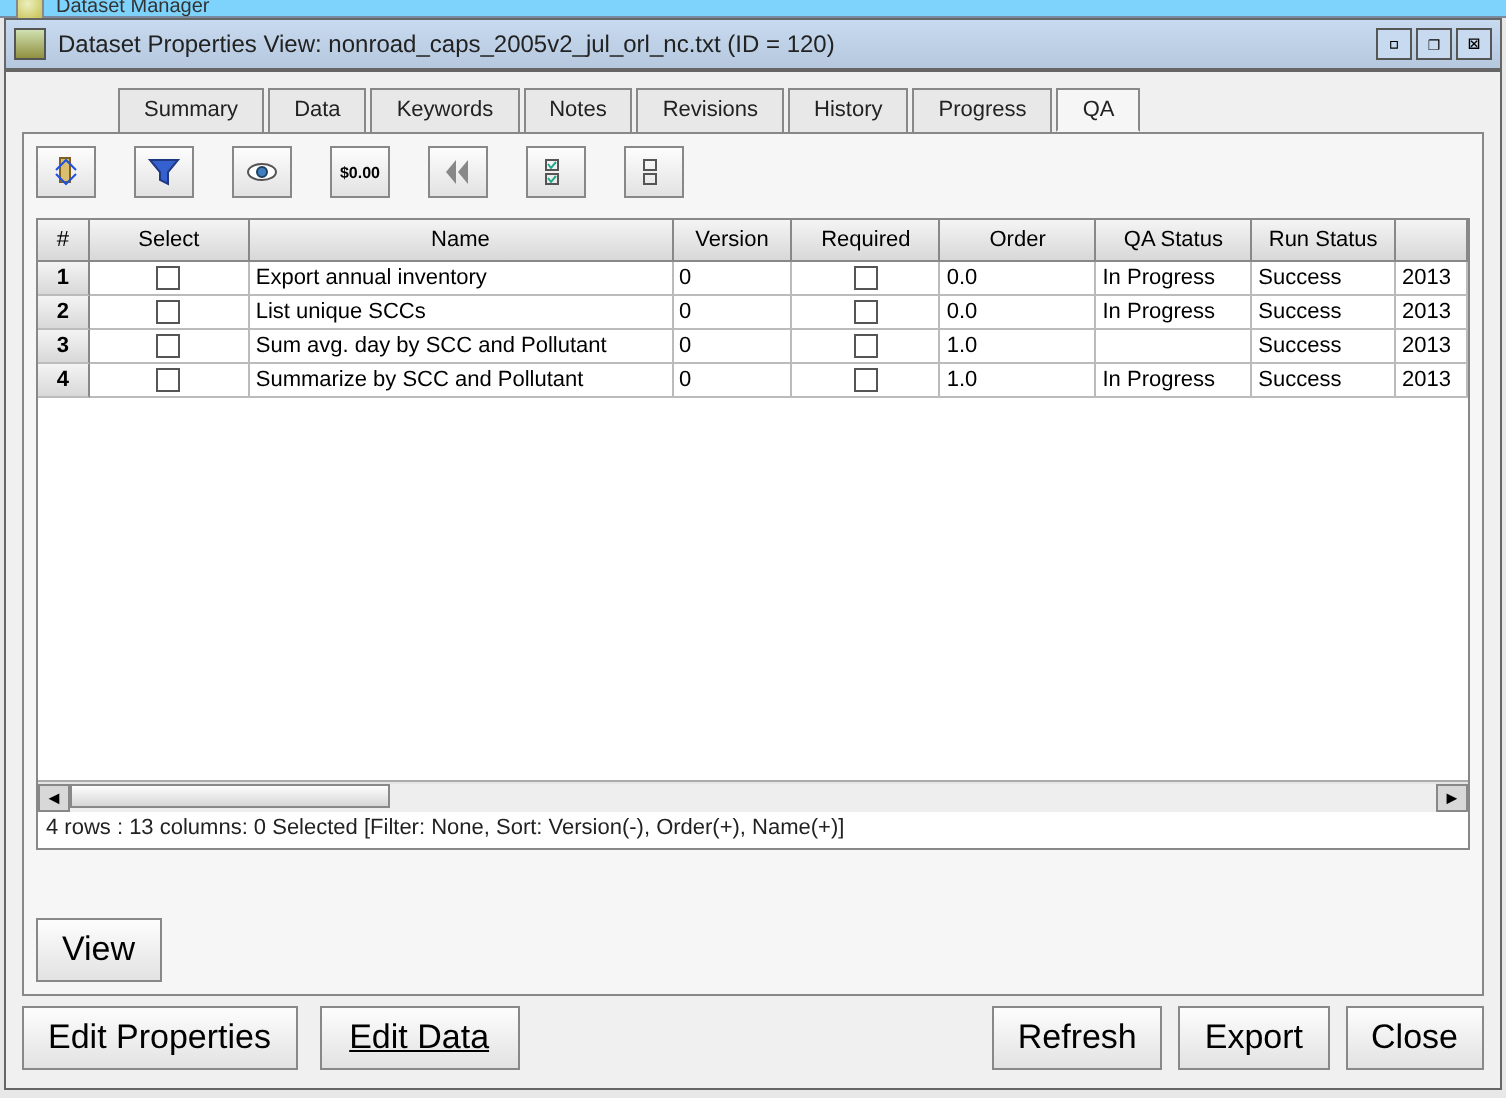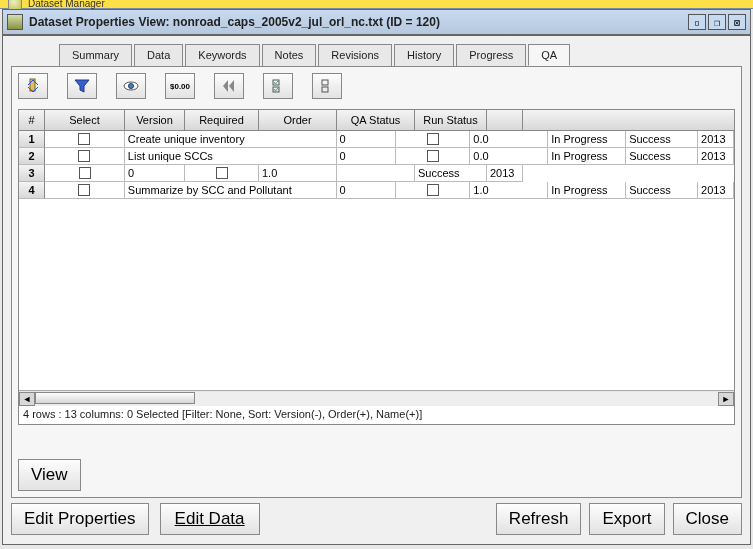--- a/index.html
+++ b/index.html
@@ -7,21 +7,21 @@
     font-family: "Lucida Sans", "Segoe UI", Arial, sans-serif;
     font-size: 11px;
     background: #e8e8e8;
     color: #000;
     width: 753px;
     height: 549px;
     position: relative;
   }
   .topframe {
     position: absolute; left: 0; top: 0; right: 0; height: 9px;
-    background: #fde047;
+    background: #7dd3fc;
     border-bottom: 1px solid #7a8ba0;
   }
   .peek-text {
     position: absolute; left: 28px; top: -2px;
     font-size: 10px; color: #333;
   }
   .peek-icon {
     position: absolute; left: 8px; top: -4px; width: 14px; height:14px;
     background: radial-gradient(circle at 40% 40%, #eaf0c0, #c8c050);
     border: 1px solid #888;
@@ -31,21 +31,21 @@
     background: linear-gradient(#c8daef,#b5c8de);
     border: 1px solid #666;
     display: flex; align-items: center;
     padding: 0 4px;
   }
   .titlebar .appicon {
     width:16px; height:16px; margin-right:6px;
     background: linear-gradient(#d0e0b0,#909040);
     border:1px solid #555;
   }
-  .titlebar .title { font-weight: bold; font-size:12px; color:#222;}
+  .titlebar .title { font-weight: normal; font-size:12px; color:#222;}
   .titlebar .winbtns { margin-left:auto; display:flex; gap:2px; }
   .winbtn {
     width:18px; height:16px; border:1px solid #555;
     background:#c8daef; display:flex;align-items:center;justify-content:center;
     font-family: monospace; font-size:10px; cursor:pointer;
   }
   .shell {
     position:absolute; left:2px; right:2px; top:35px; bottom:4px;
     background:#f0f0f0; border:1px solid #666;
   }
@@ -208,34 +208,35 @@
               <rect x="4" y="3" width="6" height="5" fill="none" stroke="#555"></rect>
               <rect x="4" y="10" width="6" height="5" fill="none" stroke="#555"></rect>
             </svg>
         </div>
       </div>
 
       <div class="tablewrap">
         <div class="gridhead" id="gridhead">
             <div class="hc c0">#</div>
             <div class="hc c1">Select</div>
+            <div class="hc c2">Name</div>
             <div class="hc c3">Version</div>
             <div class="hc c4">Required</div>
             <div class="hc c5">Order</div>
             <div class="hc c6">QA Status</div>
             <div class="hc c7">Run Status</div>
             <div class="hc c8"></div>
           </div>
         <div class="gridbody" id="gridbody">
             <div class="row">
               <div class="cell rowhdr c0">1</div>
               <div class="cell c1">
                 <div class="chk"></div>
               </div>
-              <div class="cell c2">Create unique inventory</div>
+              <div class="cell c2">Export annual inventory</div>
               <div class="cell c3">0</div>
               <div class="cell c4">
                 <div class="chk"></div>
               </div>
               <div class="cell c5">0.0</div>
               <div class="cell c6">In Progress</div>
               <div class="cell c7">Success</div>
               <div class="cell c8">2013</div>
             </div>
             <div class="row">
@@ -251,20 +252,21 @@
               <div class="cell c5">0.0</div>
               <div class="cell c6">In Progress</div>
               <div class="cell c7">Success</div>
               <div class="cell c8">2013</div>
             </div>
             <div class="row">
               <div class="cell rowhdr c0">3</div>
               <div class="cell c1">
                 <div class="chk"></div>
               </div>
+              <div class="cell c2">Sum avg. day by SCC and Pollutant</div>
               <div class="cell c3">0</div>
               <div class="cell c4">
                 <div class="chk"></div>
               </div>
               <div class="cell c5">1.0</div>
               <div class="cell c6"></div>
               <div class="cell c7">Success</div>
               <div class="cell c8">2013</div>
             </div>
             <div class="row">

